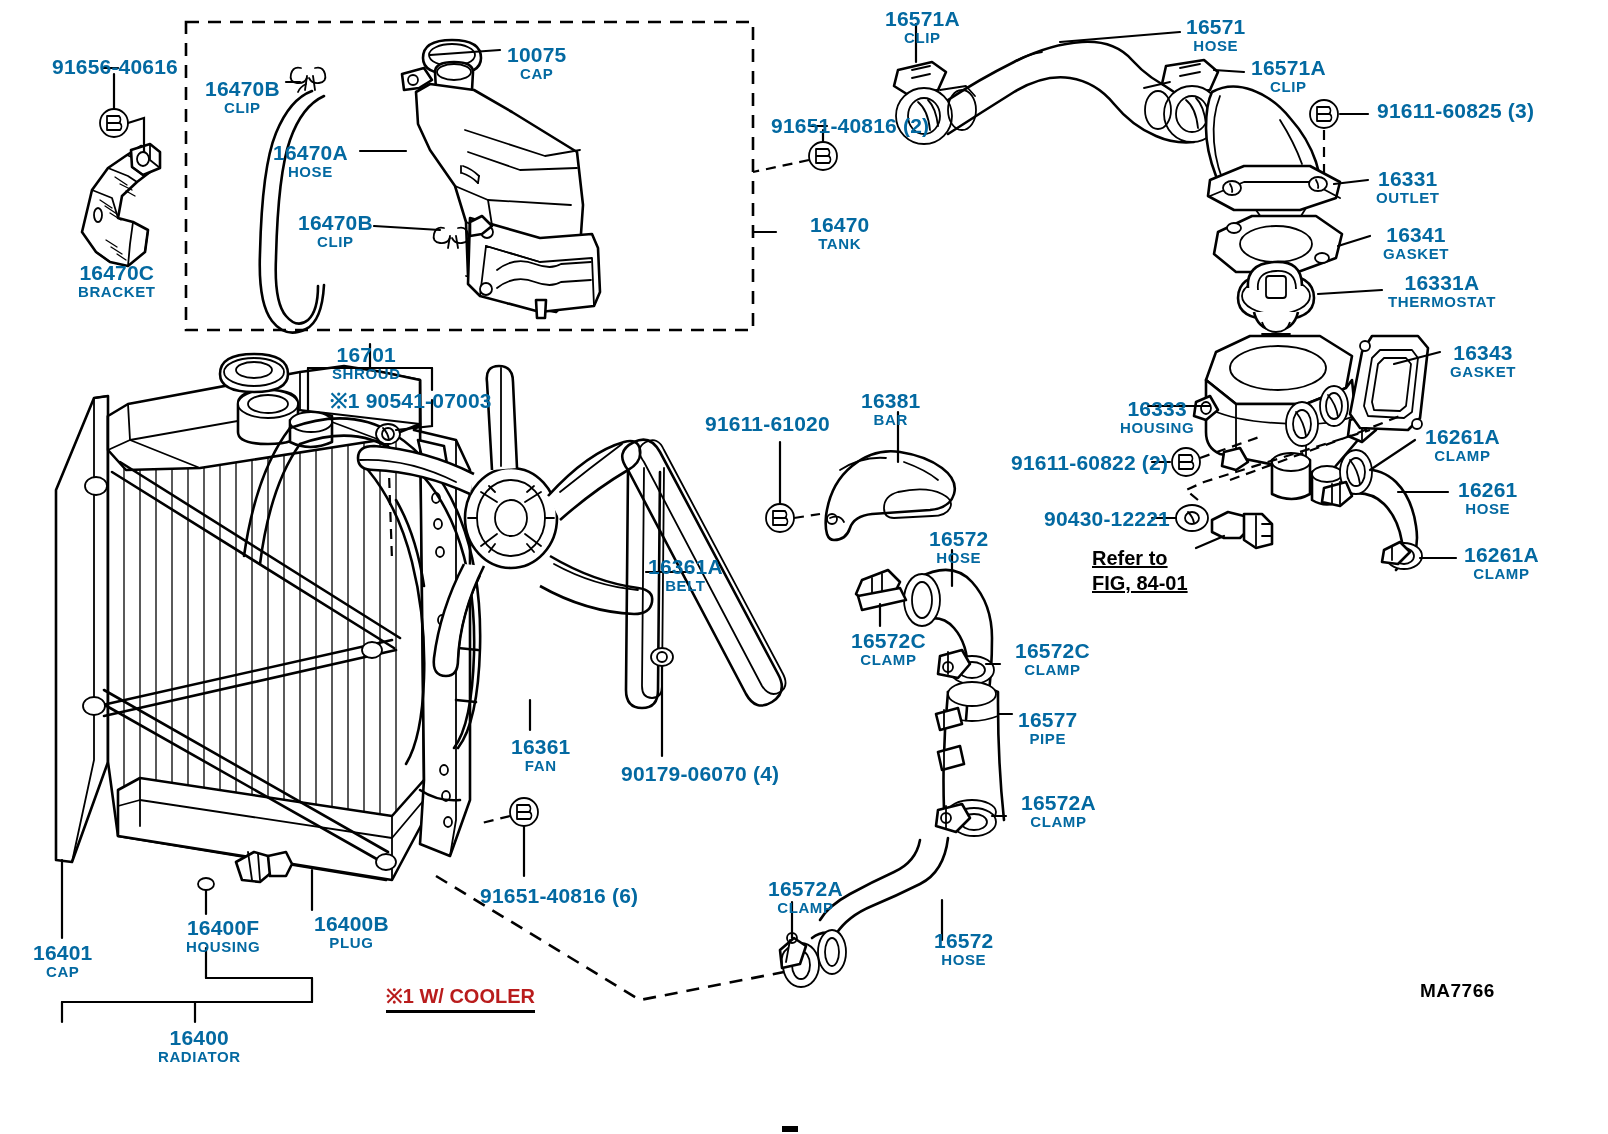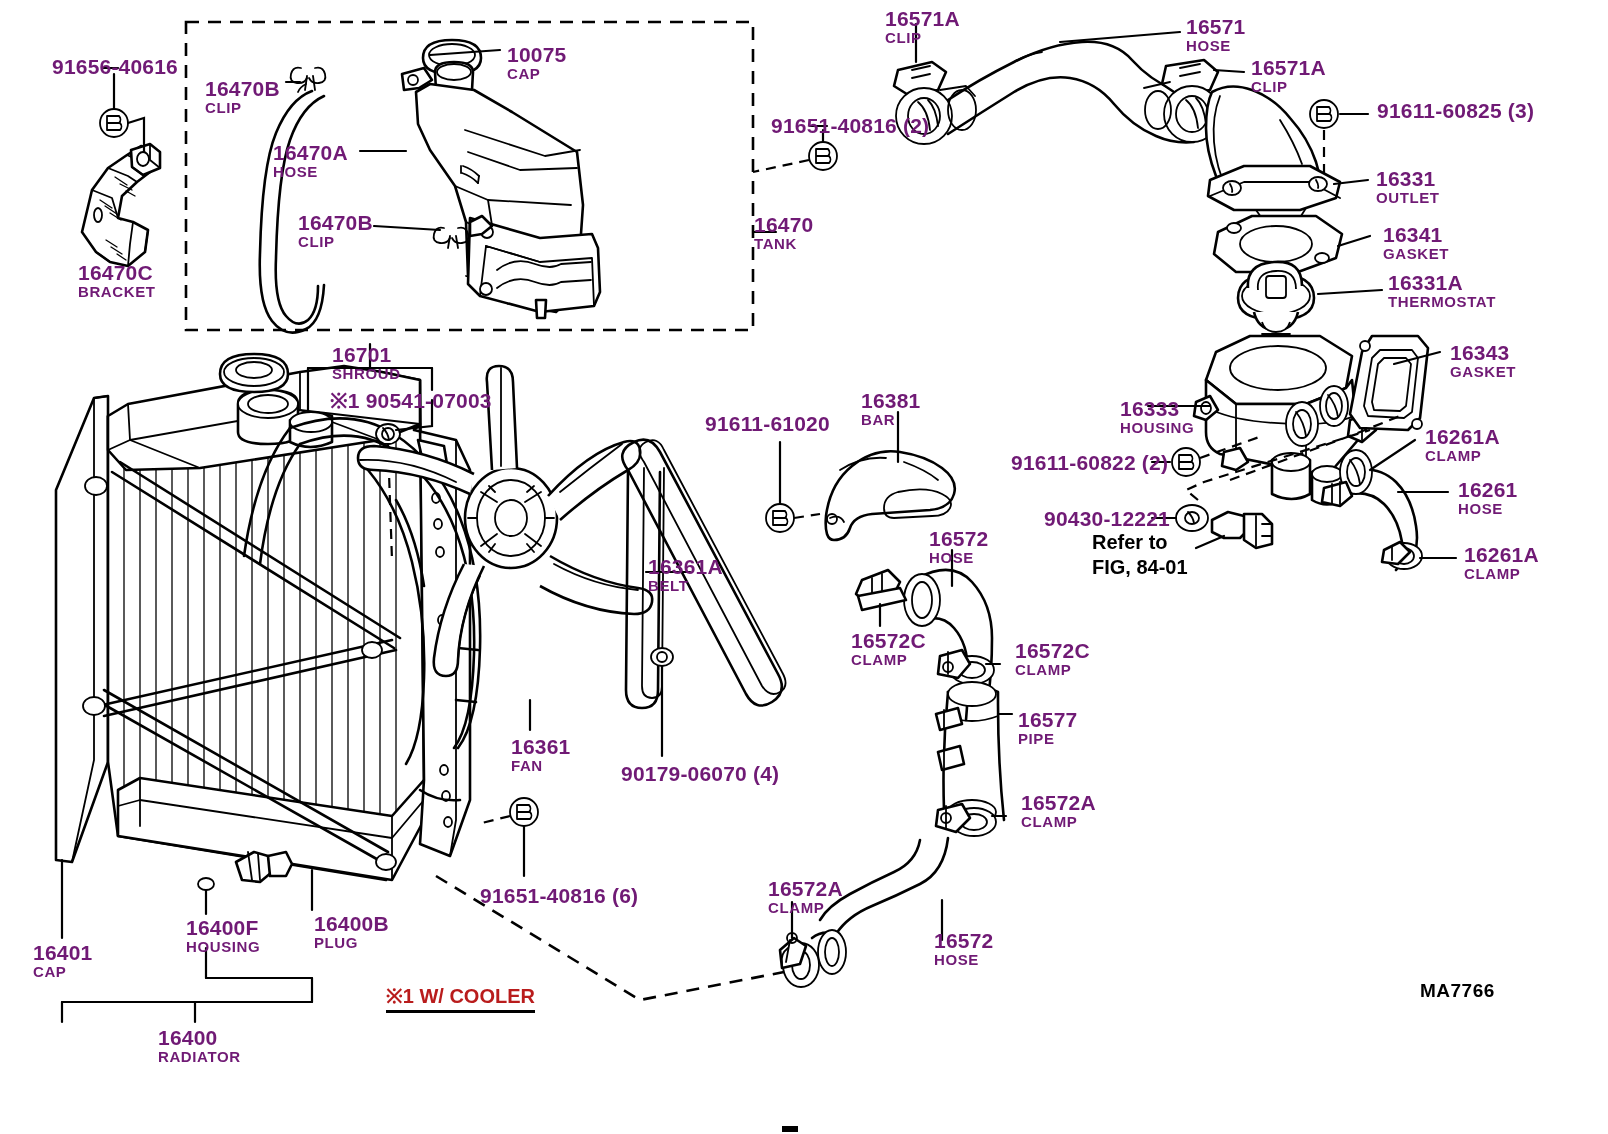--- a/index.html
+++ b/index.html
@@ -1,20 +1,20 @@
 <!DOCTYPE html>
 <html><head>
 <meta charset="utf-8">
 <title>Parts Diagram</title>
 <style>
   html,body{margin:0;padding:0;background:#fff;}
   body{font-family:"Liberation Sans",sans-serif;}
   #sheet{position:relative;width:1608px;height:1134px;background:#fff;overflow:hidden;}
   #art{position:absolute;left:0;top:0;width:1608px;height:1134px;}
-  .lbl{position:absolute;color:#701a75;white-space:nowrap;font-family:"Liberation Sans",sans-serif;font-weight:bold;line-height:1.0;letter-spacing:0px;}
+  .lbl{position:absolute;color:#0369a1;white-space:nowrap;font-family:"Liberation Sans",sans-serif;font-weight:bold;line-height:1.0;letter-spacing:0px;text-align:center;}
   .lbl .num{display:block;font-size:21px;font-weight:bold;letter-spacing:0.2px;}
   .lbl .sub{display:block;font-size:15px;font-weight:bold;letter-spacing:0.6px;margin-top:1px;}
   .note{position:absolute;font-size:20px;font-weight:bold;color:#b91c1c;white-space:nowrap;}
   .note.ul{border-bottom:3px solid #000;padding-bottom:1px;}
   .code{position:absolute;font-size:19px;font-weight:bold;color:#000;letter-spacing:0.5px;}
   .refer{position:absolute;font-size:20px;font-weight:bold;color:#000;line-height:1.25;white-space:nowrap;}
 </style>
 </head>
 <body>
 
@@ -547,21 +547,21 @@
         <span class="num">16470B</span>
         <span class="sub">CLIP</span>
       </div>
       <div class="lbl" style="left: 507px; top: 44px;">
         <span class="num">10075</span>
         <span class="sub">CAP</span>
       </div>
       <div class="lbl" style="left: 771px; top: 115px;">
         <span class="num">91651-40816 (2)</span>
       </div>
-      <div class="lbl" style="left: 754px; top: 214px;">
+      <div class="lbl" style="left: 810px; top: 214px;">
         <span class="num">16470</span>
         <span class="sub">TANK</span>
       </div>
       <div class="lbl" style="left: 885px; top: 8px;">
         <span class="num">16571A</span>
         <span class="sub">CLIP</span>
       </div>
       <div class="lbl" style="left: 1186px; top: 16px;">
         <span class="num">16571</span>
         <span class="sub">HOSE</span>
@@ -681,18 +681,18 @@
         <span class="sub">RADIATOR</span>
       </div>
       <div class="lbl" style="left: 330px; top: 390px;">
         <span class="num">※1  90541-07003</span>
       </div>
     </div>
 
 <div class="note ul" style="left:386px;top:982px;">※1 W/ COOLER</div>
 <div class="code" style="left:1420px;top:980px;">MA7766</div>
 
-<div class="refer" style="left:1092px;top:530px;">
+<div class="refer" style="left:1092px;top:546px;text-decoration:underline;">
   <span>Refer to</span><br>
   <span>FIG, 84-01</span>
 </div>
 
 </div>
 
 </body></html>

